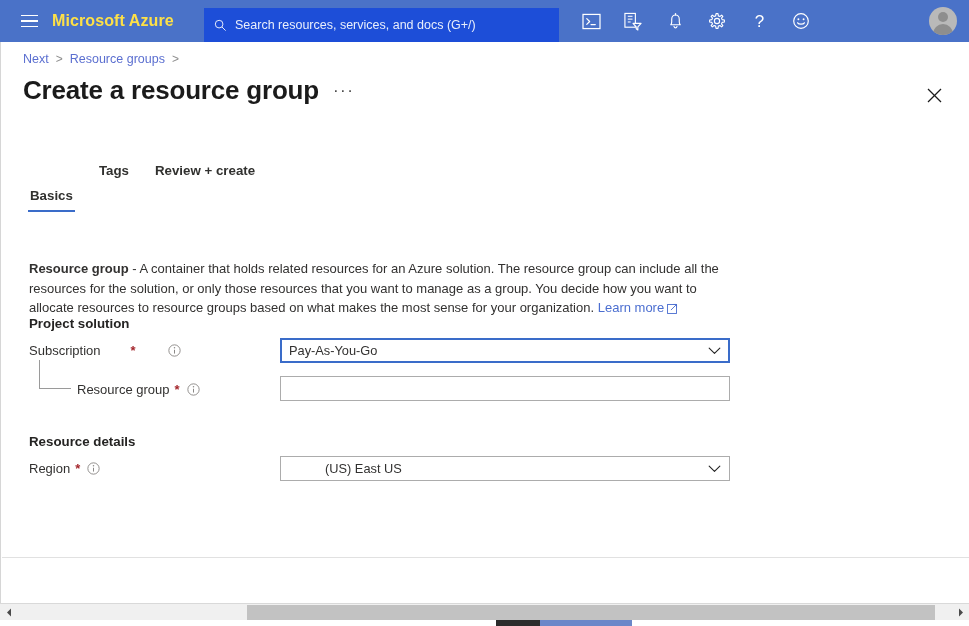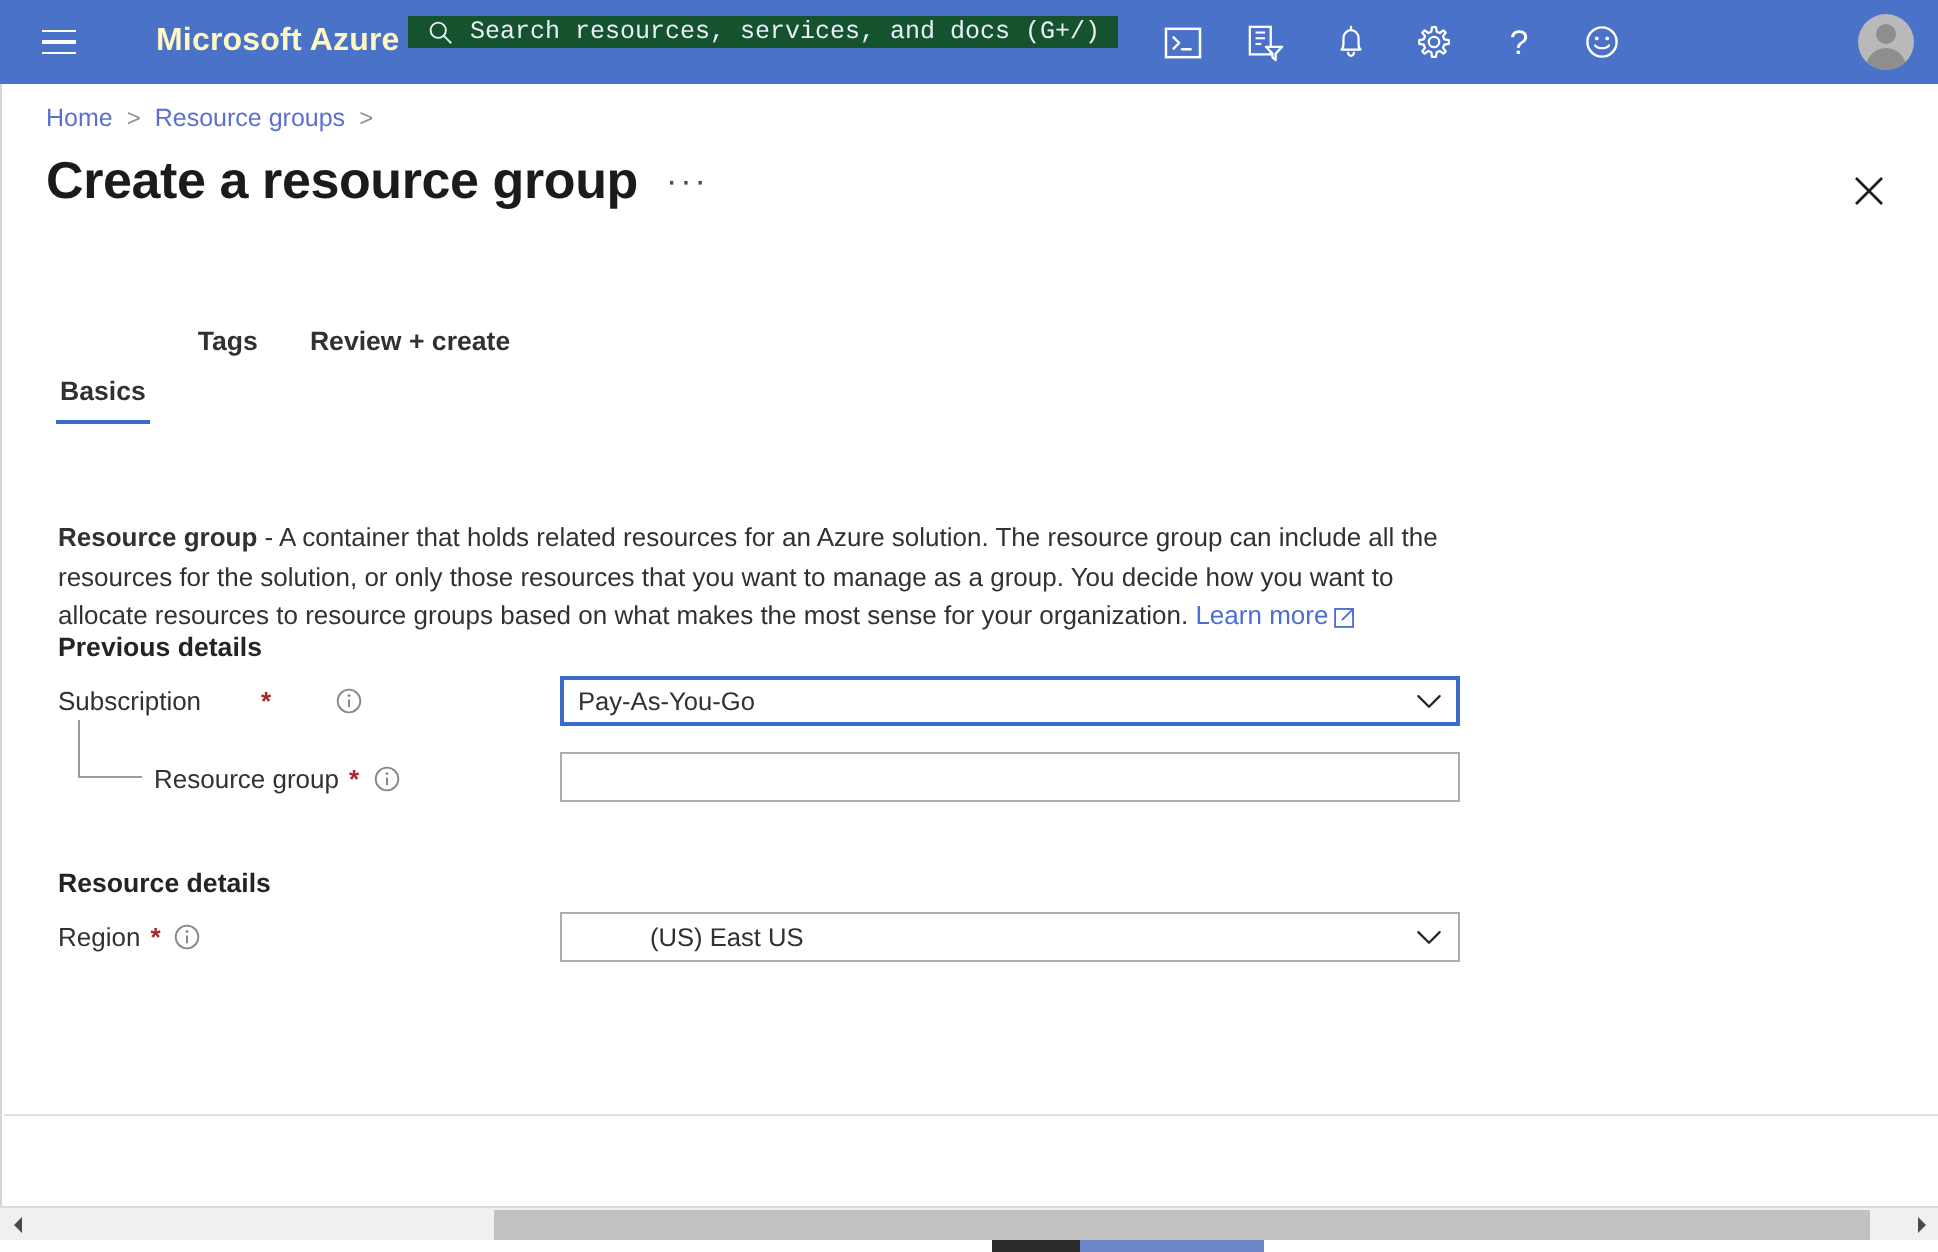--- a/index.html
+++ b/index.html
@@ -30,37 +30,36 @@
     gap: 4px;
     margin-left: 8px;
     cursor: pointer;
   }
   .hamburger span {
     display: block;
     width: 17px; height: 1.6px;
     background: #ffffff;
   }
   .brand {
-    color: #fef9c3;
+    color: #fde047;
     font-size: 16px;
     font-weight: bold;
-    margin-left: 28px;
+    margin-left: 2px;
     letter-spacing: .1px;
     white-space: nowrap;
   }
   .searchbox {
     position: absolute;
     left: 204px; top: 8px;
-    width: 355px; height: 16px;
-    background: #14532d;
+    width: 355px; height: 34px;
+    background: #1d4ed8;
     display: flex;
     align-items: center;
     padding-left: 10px;
     cursor: text;
-    font-family: Liberation Mono, monospace;
   }
   .searchbox .sicon {
     width: 13px; height: 13px;
     margin-right: 8px;
     flex: 0 0 auto;
   }
   .searchbox .sicon svg { display:block; }
   .searchbox .stext {
     color: #e8eefb;
     font-size: 12.5px;
@@ -444,21 +443,21 @@
 
   <div class="avatar">
     <div class="head"></div>
     <div class="body"></div>
   </div>
 </div>
 
 <div class="blade">
 
   <div class="breadcrumb">
-    <a>Home</a>
+    <a>Next</a>
     <span class="sep">&gt;</span>
     <a>Resource groups</a>
     <span class="sep">&gt;</span>
   </div>
 
   <div class="pagetitle-row">
     <div class="pagetitle">Create a resource group</div>
     <div class="ellipsis-btn">···</div>
   </div>
 
@@ -474,21 +473,21 @@
     <div class="tab">Tags</div>
     <div class="tab">Review + create</div>
   </div>
 
   <div class="desc"><b>Resource group</b><span> - A container that holds related resources for an Azure solution. The resource group can include all the resources for the solution, or only those resources that you want to manage as a group. You decide how you want to allocate resources to resource groups based on what makes the most sense for your organization. </span><a class="learn-more">Learn more</a><span class="ext-icon"><svg width="11" height="11" viewBox="0 0 12 12">
           <rect x="0.6" y="1.6" width="9.8" height="9.8" fill="none" stroke="#4b6ed0" stroke-width="1"></rect>
           <line x1="4.3" y1="7.7" x2="10.2" y2="1.8" stroke="#4b6ed0" stroke-width="1"></line>
           <path d="M6.9 1.6 L10.4 1.6 L10.4 5.1" fill="none" stroke="#4b6ed0" stroke-width="1"></path>
         </svg></span></div>
 
-  <div class="section-head" id="project-details-head">Previous details</div>
+  <div class="section-head" id="project-details-head">Project solution</div>
 
   <div class="field-label" id="subscription-label">
     <span>Subscription</span>
     <span class="req">*</span>
     <span class="info-icon">
       <svg width="13" height="13" viewBox="0 0 14 14">
         <circle cx="7" cy="7" r="6.1" fill="none" stroke="#8a8886" stroke-width="1"></circle>
         <circle cx="7" cy="4.1" r="0.8" fill="#8a8886"></circle>
         <line x1="7" y1="6.2" x2="7" y2="10.3" stroke="#8a8886" stroke-width="1.1"></line>
       </svg>

